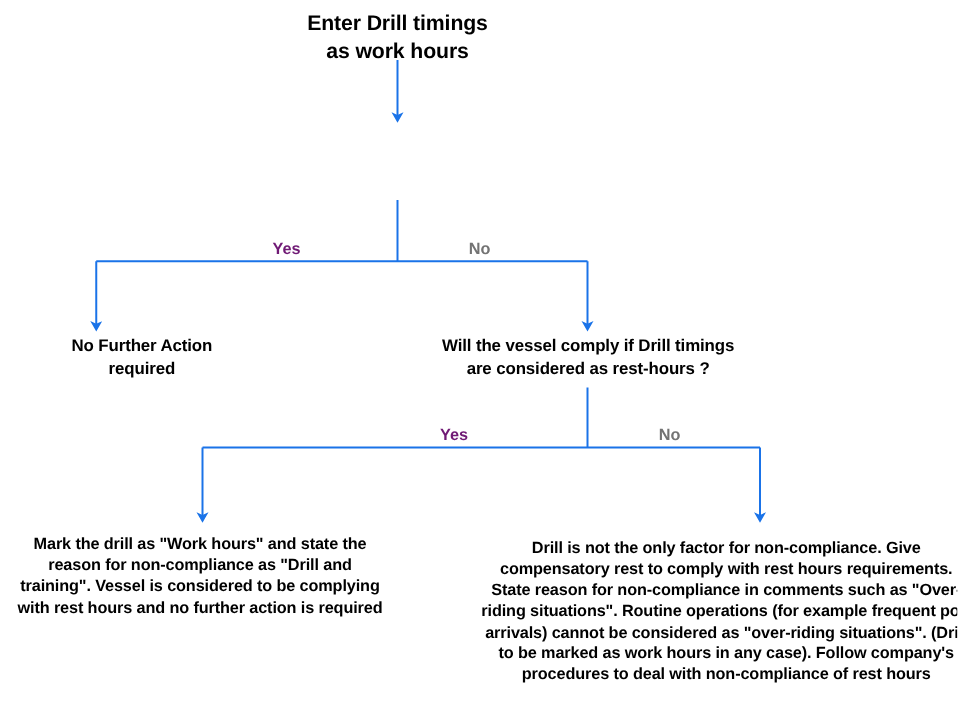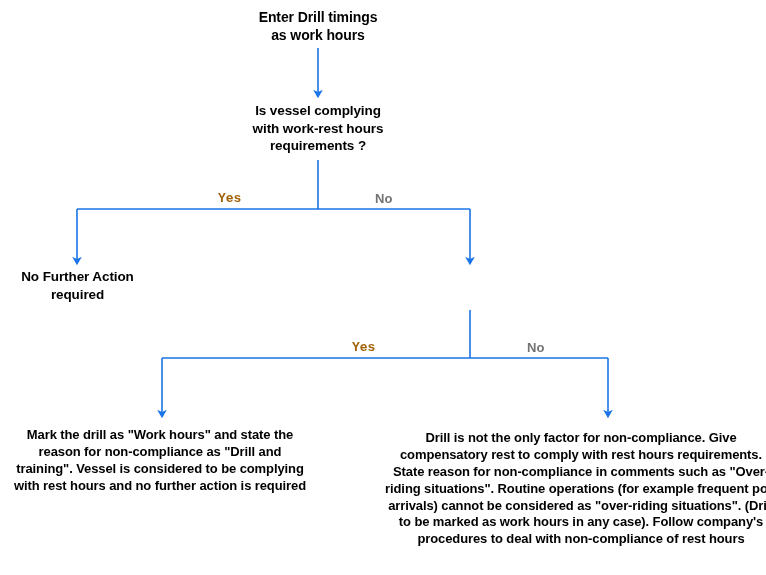--- a/index.html
+++ b/index.html
@@ -35,27 +35,27 @@
   .node-text {
     display: block;
     white-space: pre-line;
   }
   .branch-label {
     position: absolute;
     font-weight: bold;
     font-size: 13px;
     line-height: 1;
   }
-  .label-yes { color: #a16207; font-family: Liberation Mono, monospace; }
+  .label-yes { color: #701a75; }
   .label-no  { color: #737373; }
 
   
-  #node-start        { left: 218px; top: 8px;   width: 200px; font-size: 14px; }
+  #node-start        { left: 218px; top: 8px;   width: 200px; font-size: 17px; }
   #node-decision-1   { left: 208px; top: 102px; width: 220px; font-size: 13.5px; }
-  #node-no-action    { left: 0px;   top: 268px; width: 155px; font-size: 13.5px; }
+  #node-no-action    { left: 0px;   top: 268px; width: 155px; font-size: 13.5px; padding-left: 36px; }
   #node-decision-2   { left: 318px; top: 268px; width: 305px; font-size: 13.5px; }
   #node-outcome-left { left: 10px;  top: 427px; width: 300px; font-size: 13px; }
   #node-outcome-right{ left: 383px; top: 430px; width: 396px; font-size: 13px; }
 
   
   #label-yes-1 { left: 218px; top: 192px; }
   #label-no-1  { left: 375px; top: 192px; }
   #label-yes-2 { left: 352px; top: 341px; }
   #label-no-2  { left: 527px; top: 341px; }
 </style>
@@ -84,34 +84,33 @@
       <line x1="162" y1="358" x2="162" y2="414" marker-end="url(#arrowhead)"></line>
       <line x1="608" y1="358" x2="608" y2="414" marker-end="url(#arrowhead)"></line>
     </g>
   </svg>
 
   <div class="node" id="node-start">
     <span class="node-text">Enter Drill timings
 as work hours</span>
   </div>
 
-  <div class="node" id="node-decision-1">
-    <span class="node-text">Is vessel complying
-with work-rest hours
-requirements ?</span>
-  </div>
 
   <div class="branch-label label-yes" id="label-yes-1">Yes</div>
   <div class="branch-label label-no" id="label-no-1">No</div>
 
   <div class="node" id="node-no-action">
     <span class="node-text">No Further Action
 required</span>
   </div>
 
+  <div class="node" id="node-decision-2">
+    <span class="node-text">Will the vessel comply if Drill timings
+are considered as rest-hours ?</span>
+  </div>
 
   <div class="branch-label label-yes" id="label-yes-2">Yes</div>
   <div class="branch-label label-no" id="label-no-2">No</div>
 
   <div class="node" id="node-outcome-left">
     <span class="node-text">Mark the drill as "Work hours" and state the reason for non-compliance as "Drill and training". Vessel is considered to be complying with rest hours and no further action is required</span>
   </div>
 
   <div class="node" id="node-outcome-right">
     <span class="node-text">Drill is not the only factor for non-compliance. Give compensatory rest to comply with rest hours requirements. State reason for non-compliance in comments such as "Over-riding situations". Routine operations (for example frequent port arrivals) cannot be considered as "over-riding situations". (Drill to be marked as work hours in any case). Follow company's procedures to deal with non-compliance of rest hours</span>

